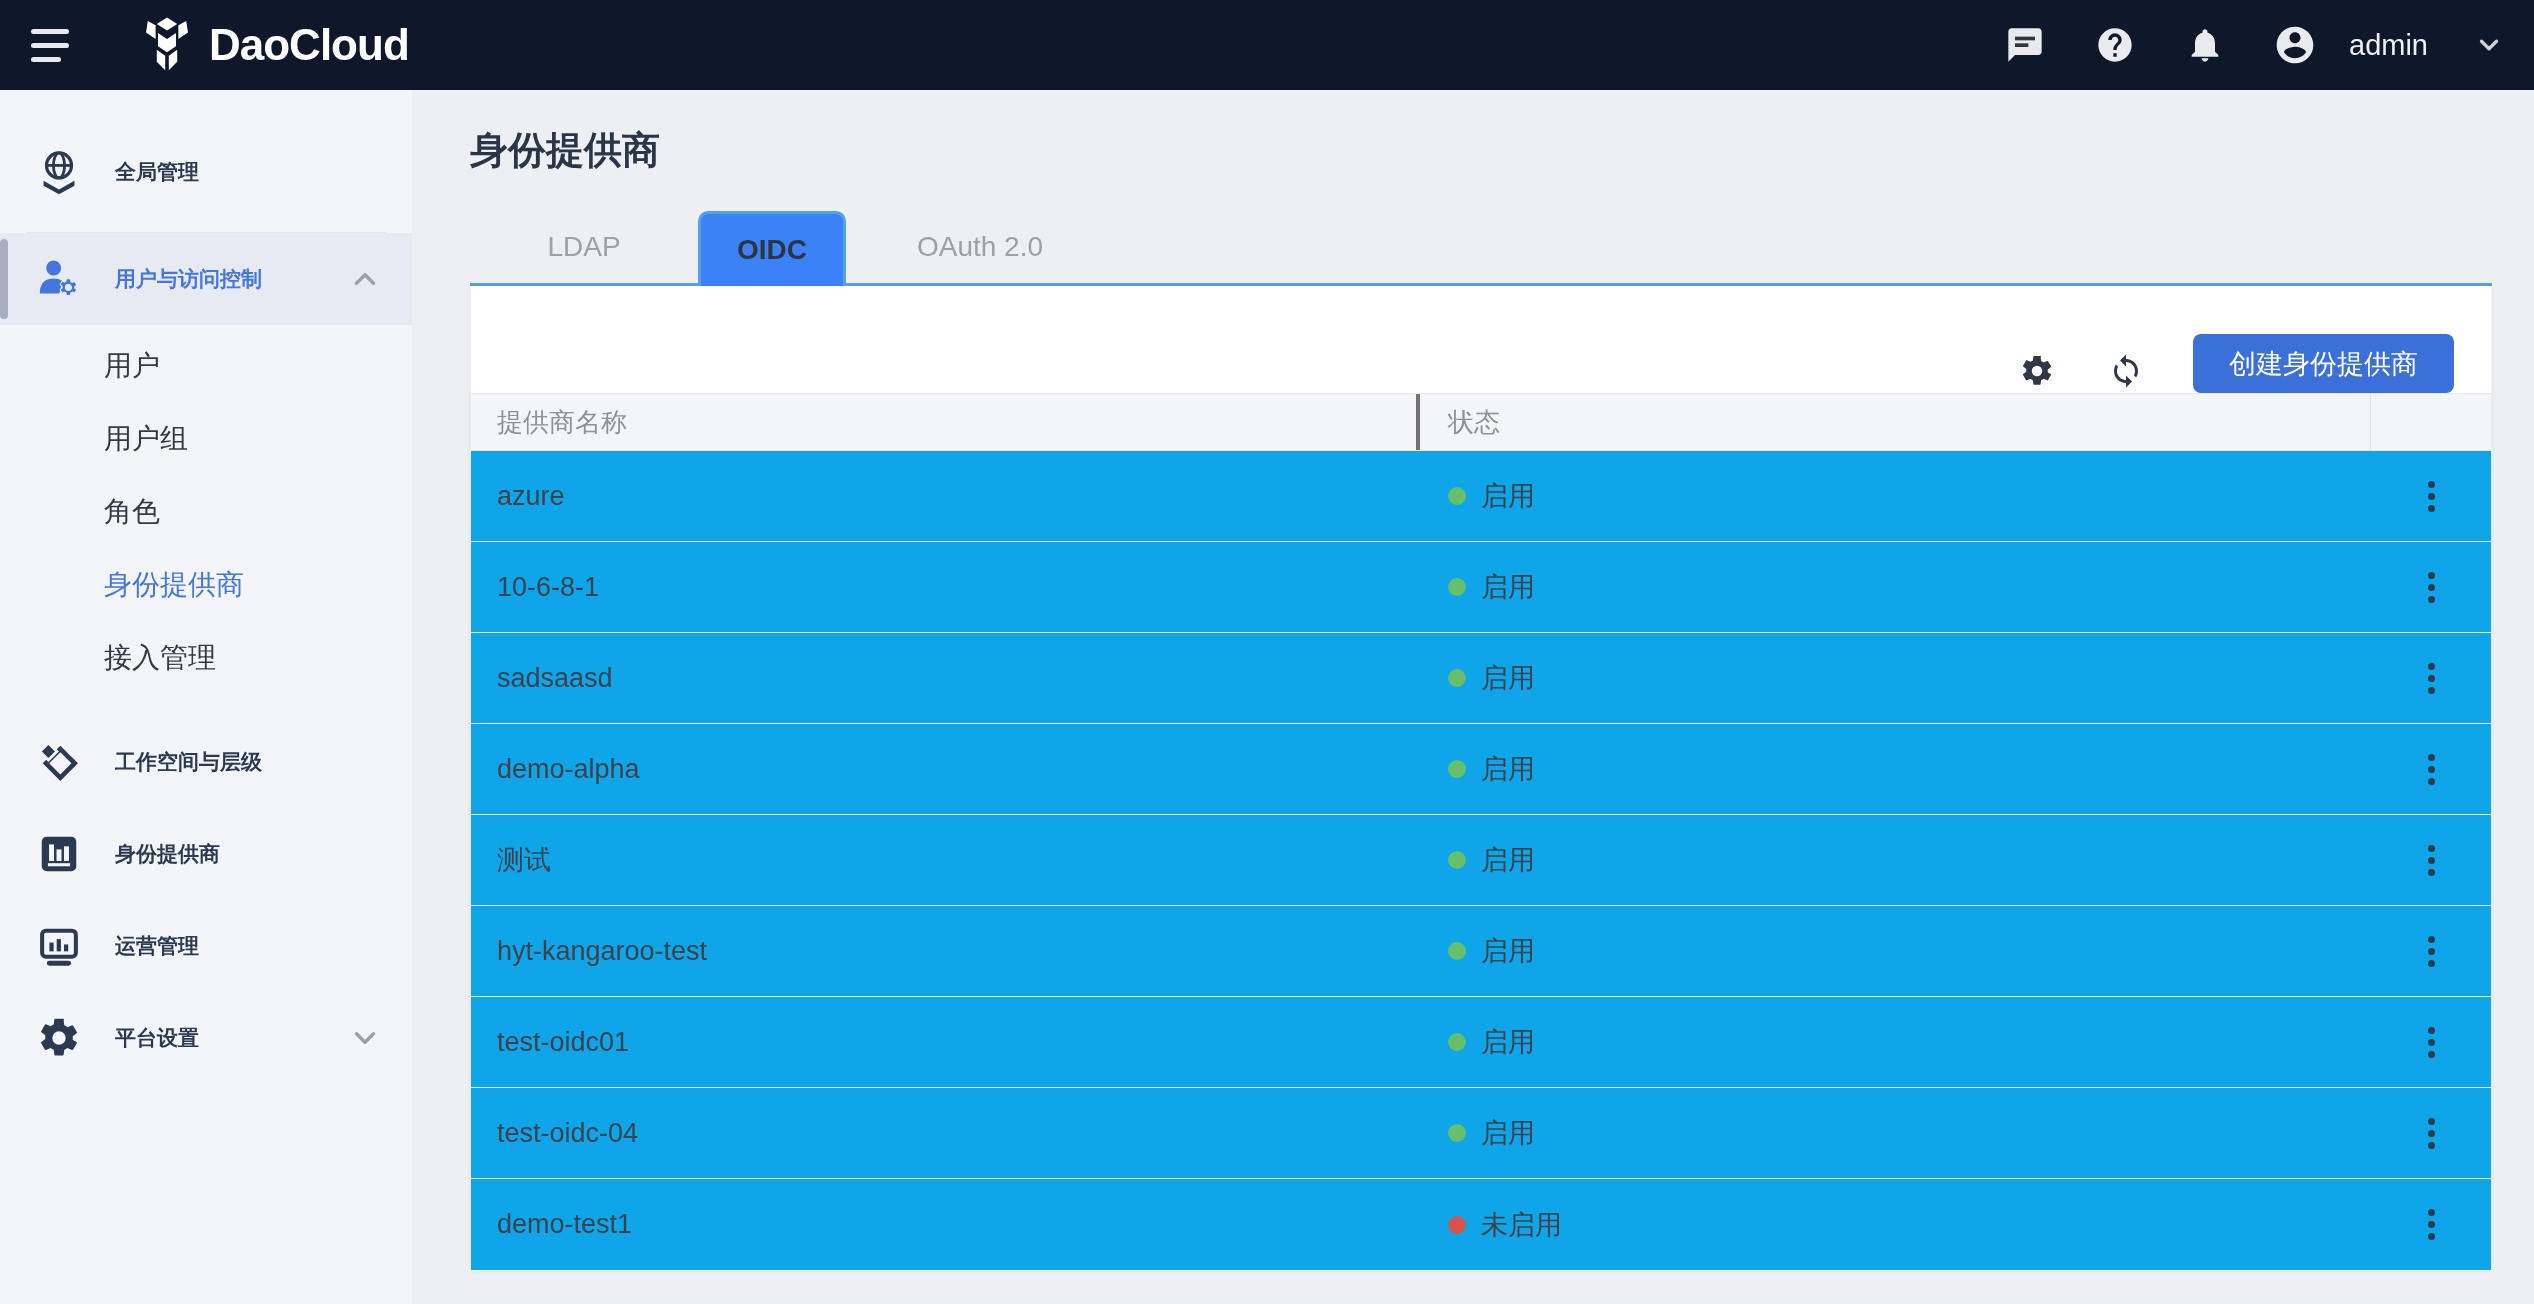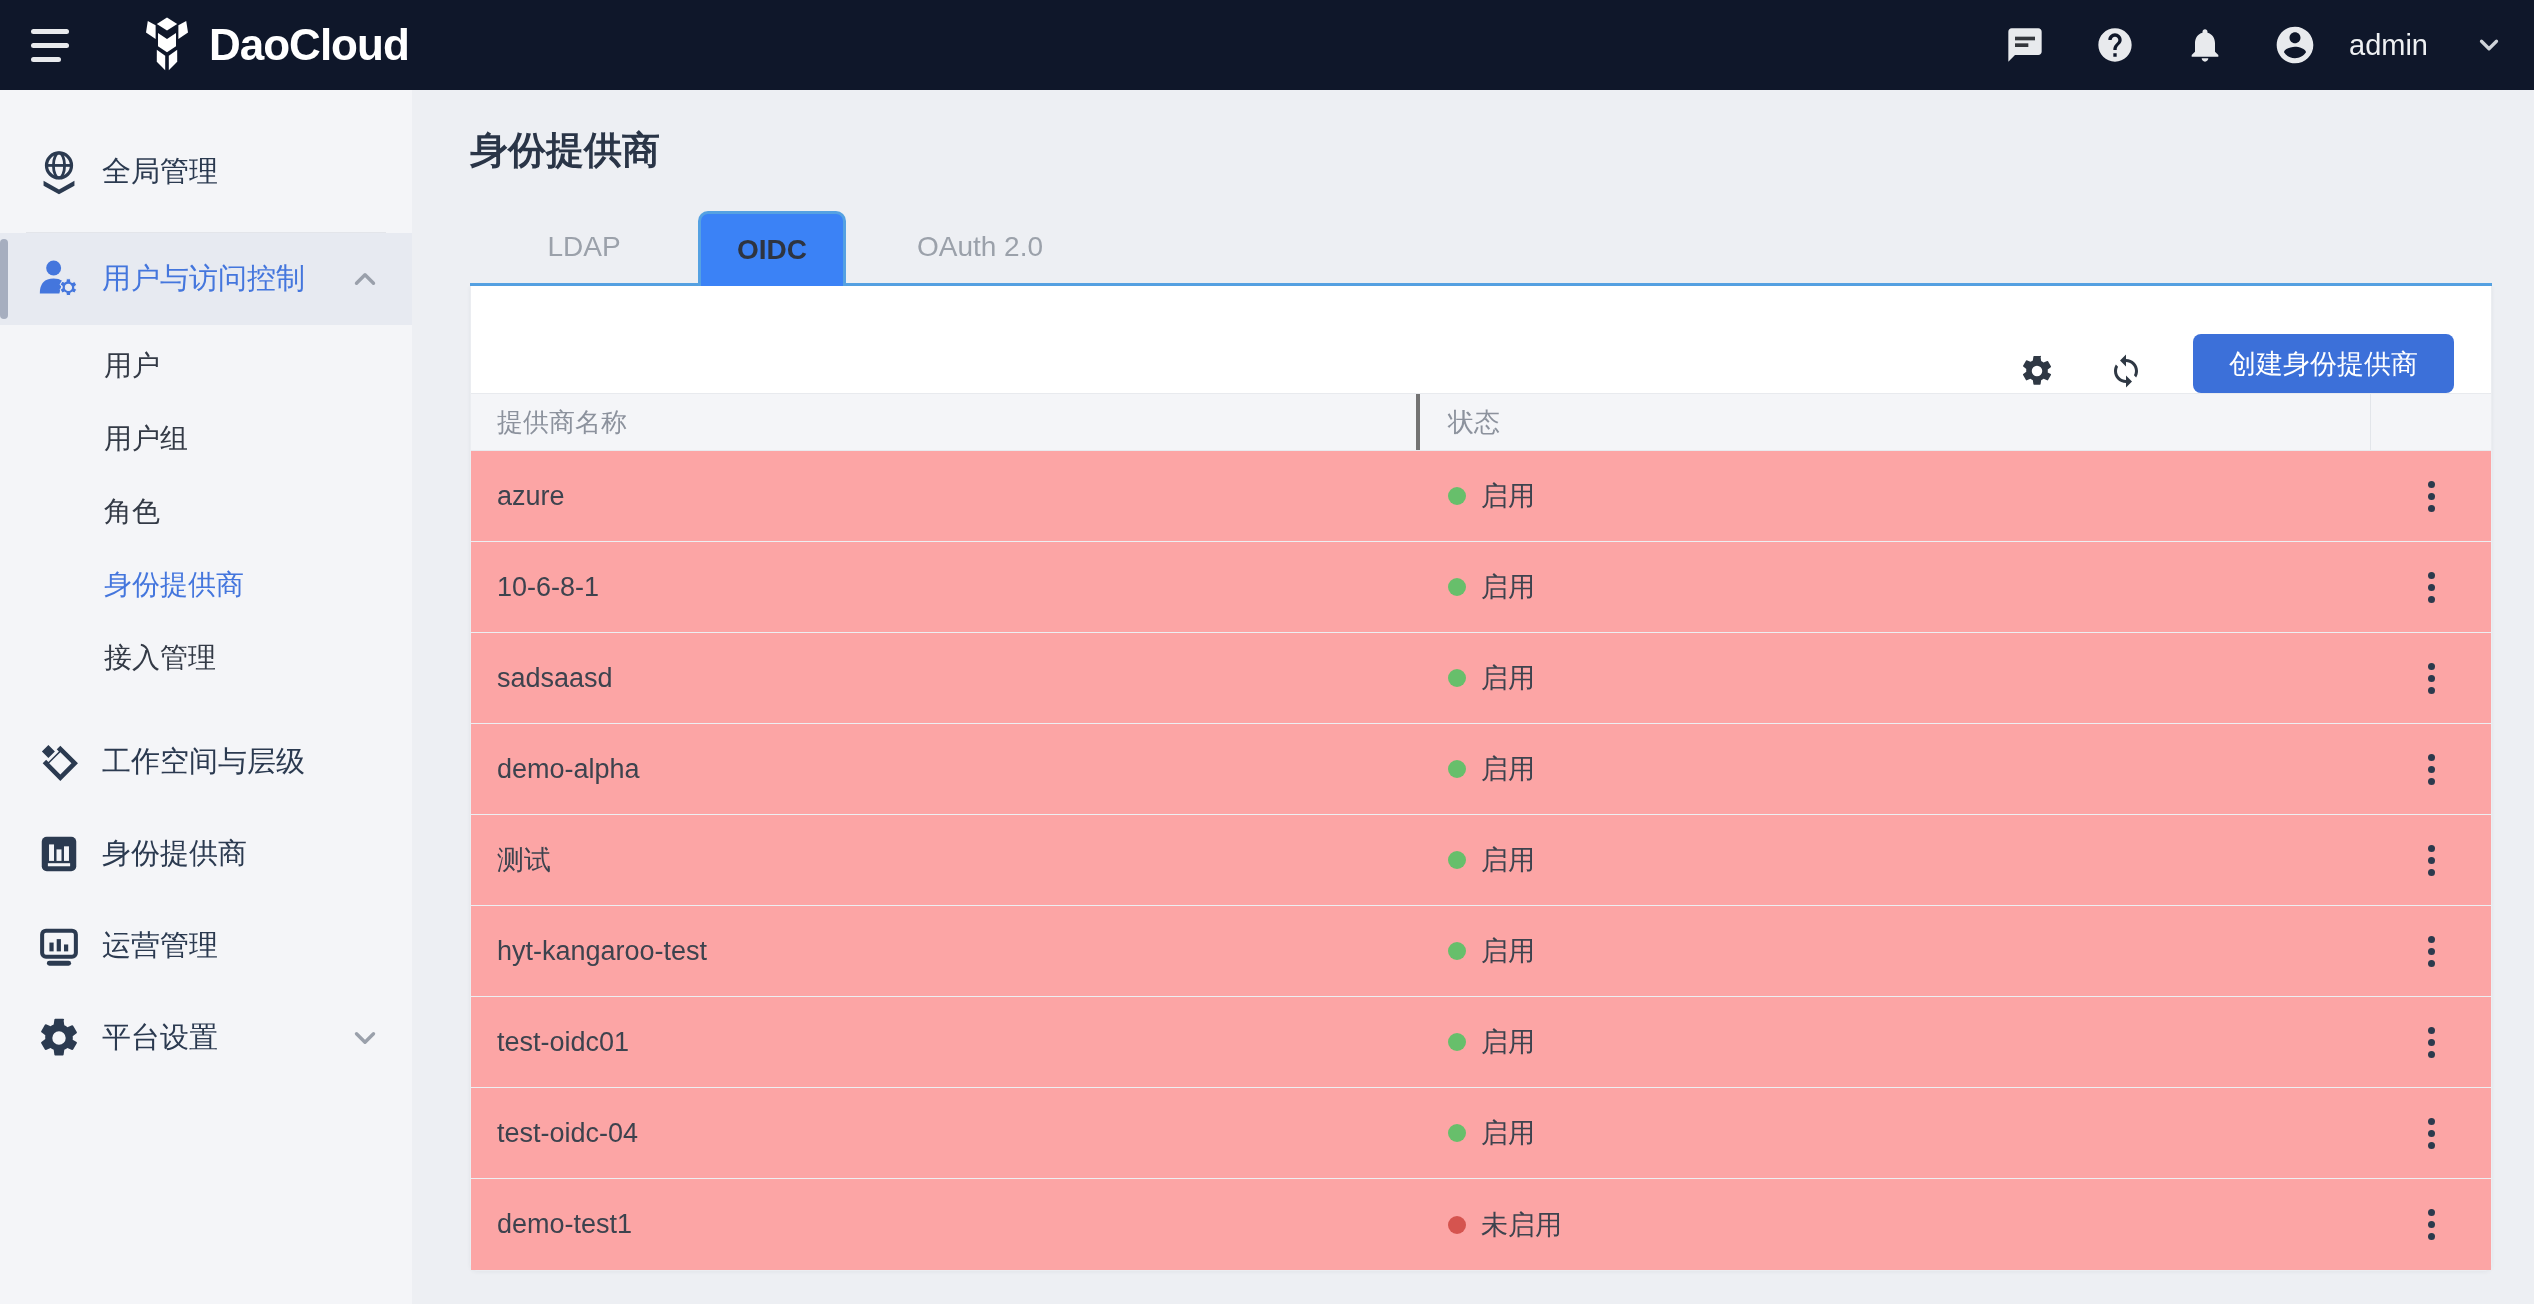--- a/index.html
+++ b/index.html
@@ -32,21 +32,21 @@
   .shell { flex:1; display:flex; min-height:0; }
 
   
   .sidebar { width:412px; flex:0 0 412px; background:#f4f5f8; padding-top:36px; position:relative; }
   .side-item {
     height:92px; display:flex; align-items:center; padding-left:33px; cursor:pointer;
     color:#2b3a50; position:relative;
   }
   .side-item .s-icon { width:52px; height:52px; display:flex; align-items:center; justify-content:center; color:#2b3a50; flex:0 0 52px; }
   .side-item .s-icon svg { width:46px; height:46px; }
-  .side-label { font-size:29px; font-weight:normal; margin-left:17px; white-space:nowrap; }
+  .side-label { font-size:21px; font-weight:bold; margin-left:30px; white-space:nowrap; }
   .side-divider { border-top:1px solid #e3e5ea; margin:14px 26px 0 26px; }
   .side-group { margin-top:0; }
   .side-item.active-group { background:#e7eaf1; color:#4476dd; }
   .side-item.active-group .s-icon { color:#4476dd; }
   .side-item.active-group .active-bar {
     position:absolute; left:0; top:6px; bottom:6px; width:8px; background:#a6aebf; border-radius:4px;
   }
   .group-chevron { margin-left:auto; margin-right:30px; width:34px; height:34px; color:#9aa0ab; }
   .sub-items { padding:4px 0 10px 0; }
   .sub-item {
@@ -86,21 +86,21 @@
     background:#3c70d9; color:#fff; font-size:27px; border:none; border-radius:8px; cursor:pointer;
     font-family:inherit; display:flex; align-items:center; justify-content:center;
   }
 
   .thead { display:flex; height:58px; background:#f4f5f8; border-top:1px solid #e8eaee; border-bottom:1px solid #e8eaee; }
   .th { display:flex; align-items:center; font-size:26px; color:#8c929d; }
   .th.c-name { width:949px; padding-left:26px; border-right:4px solid #737373; }
   .th.c-status { width:951px; padding-left:28px; border-right:1px solid #e2e5ea; }
   .th.c-actions { flex:1; }
 
-  .trow { display:flex; height:91px; border-bottom:1px solid #edeff2; background:#fca5a5; }
+  .trow { display:flex; height:91px; border-bottom:1px solid #edeff2; background:#0ea5e9; }
   .trow:last-child { border-bottom:none; }
   .td { display:flex; align-items:center; font-size:27px; color:#3d434e; }
   .td.c-name { width:949px; padding-left:26px; }
   .td.c-status { width:951px; padding-left:28px; }
   .td.c-actions { flex:1; justify-content:center; }
   .dot { width:18px; height:18px; border-radius:50%; margin-right:15px; flex:0 0 18px; }
   .dot.green { background:#67bf6b; }
   .dot.red { background:#d5544f; }
   .kebab { display:flex; flex-direction:column; gap:5px; padding:10px 14px; cursor:pointer; }
   .kebab i { width:7px; height:7px; border-radius:50%; background:#2c3a4d; display:block; }

